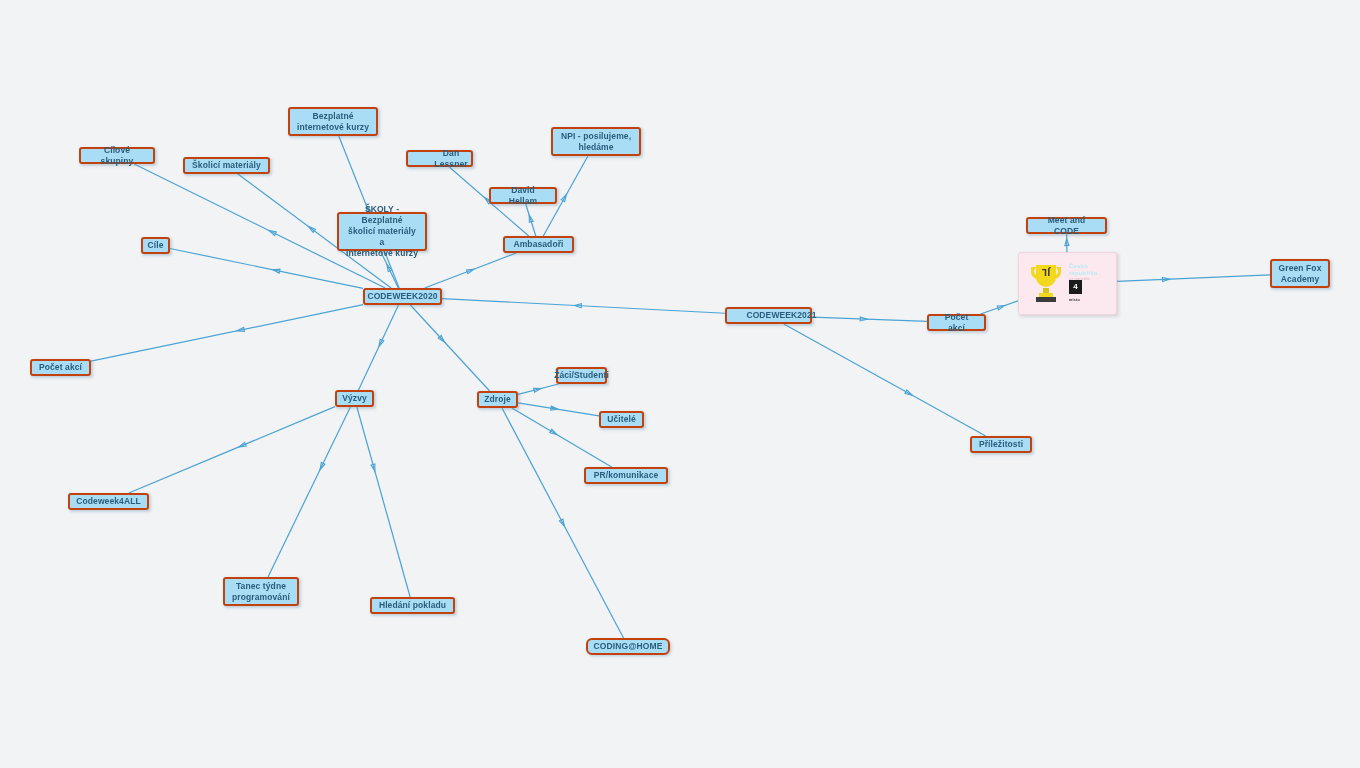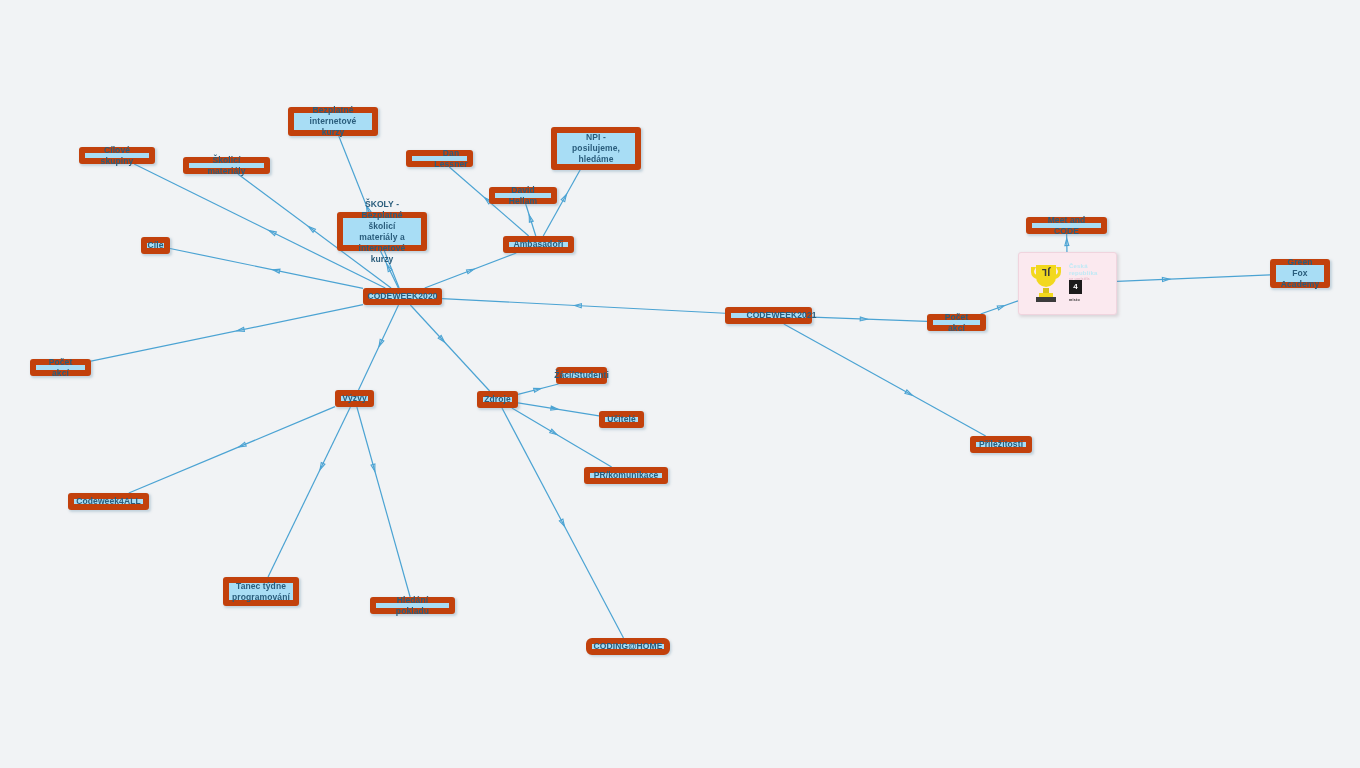--- a/index.html
+++ b/index.html
@@ -21,21 +21,21 @@
     position: absolute;
     left: 0; top: 0;
     width: 1360px;
     height: 768px;
     pointer-events: none;
   }
   .node {
     position: absolute;
     box-sizing: border-box;
     background: #a8ddf5;
-    border: 6px solid #c2410c;
+    border: 2px solid #c2410c;
     border-radius: 3px;
     color: #2a5d7c;
     font-size: 8.5px;
     font-weight: bold;
     line-height: 11px;
     text-align: center;
     display: flex;
     align-items: center;
     justify-content: center;
     padding: 2px 6px;
@@ -205,21 +205,21 @@
         <polygon points="1066.7258710361737,238.6005200980785 1068.8462455580277,245.5650022674198 1064.8468399558317,245.63395753642317" fill="none" stroke="#4ba3d3" stroke-width="1.1" stroke-linejoin="miter"></polygon>
       </g>
       <g>
         <line x1="1117" y1="281.3709677419355" x2="1270" y2="274.7903225806452" stroke="#4ba3d3" stroke-width="1.2"></line>
         <polygon points="1169.4567671162713,279.1147627046765 1162.5491749326693,281.41371251383794 1162.3772908347883,277.4174072380994" fill="none" stroke="#4ba3d3" stroke-width="1.1" stroke-linejoin="miter"></polygon>
       </g>
     </svg>
   <div id="node-layer">
       <div class="node" style="left: 288px; top: 107px; width: 90px; height: 29px;">Bezplatné
 internetové kurzy</div>
-      <div class="node" style="left: 551px; top: 127px; width: 90px; height: 43px;">NPI - posilujeme,
+      <div class="node" style="left: 551px; top: 127px; width: 90px; height: 29px;">NPI - posilujeme,
 hledáme</div>
       <div class="node" style="left: 79px; top: 147px; width: 76px; height: 17px;">Cílové skupiny</div>
       <div class="node" style="left: 406px; top: 150px; width: 67px; height: 17px; padding-left: 29px;">Dan Lessner</div>
       <div class="node" style="left: 183px; top: 157px; width: 87px; height: 17px;">Školicí materiály</div>
       <div class="node" style="left: 489px; top: 187px; width: 68px; height: 17px;">David Hellam</div>
       <div class="node" style="left: 337px; top: 212px; width: 90px; height: 39px;">ŠKOLY - Bezplatné
 školicí materiály a
 internetové kurzy</div>
       <div class="node" style="left: 1026px; top: 217px; width: 81px; height: 17px;">Meet and CODE</div>
       <div class="node" style="left: 141px; top: 237px; width: 29px; height: 17px;">Cíle</div>

